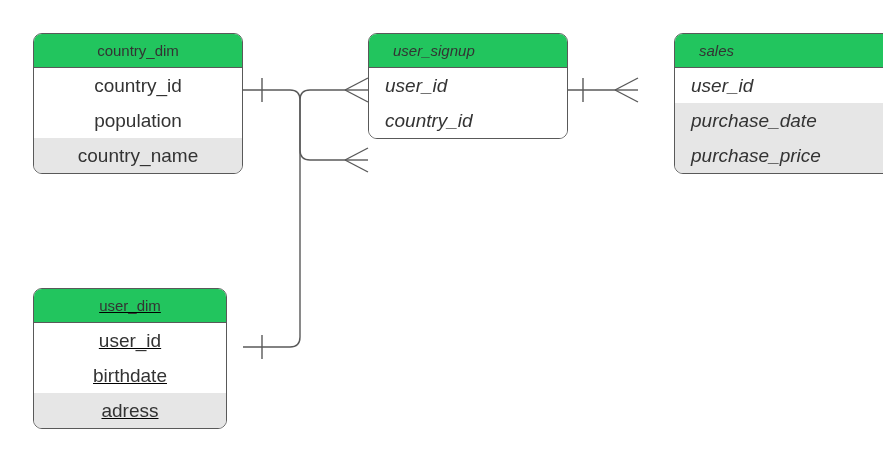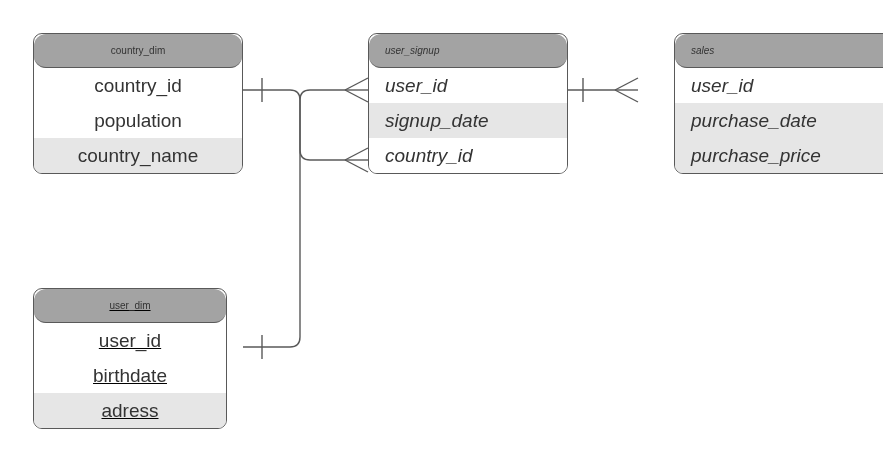--- a/index.html
+++ b/index.html
@@ -33,28 +33,27 @@
     z-index: 2;
     box-sizing: border-box;
     border: 1.4px solid #595959;
     border-radius: 9px;
     background: #ffffff;
     overflow: hidden;
   }
   .entity-title {
     height: 34px;
     line-height: 34px;
-    background: #a3a3a3;
+    background: #22c55e;
     color: #333333;
-    font-size: 10px;
+    font-size: 15px;
     border-bottom: 1.4px solid #595959;
     box-sizing: border-box;
     white-space: nowrap;
     overflow: hidden;
-    border-radius: 12px;
   }
   .attr {
     height: 35px;
     line-height: 35px;
     color: #333333;
     font-size: 19px;
     box-sizing: border-box;
     white-space: nowrap;
     overflow: hidden;
   }
@@ -68,21 +67,21 @@
     font-style: normal;
   }
   
   .entity.align-left .entity-title,
   .entity.align-left .attr {
     text-align: left;
     padding-left: 16px;
     font-style: italic;
   }
   .entity.align-left .entity-title {
-    padding-left: 16px;
+    padding-left: 24px;
   }
 </style>
 </head>
 <body>
 
 <div id="canvas">
 
   <svg id="connectors" viewBox="0 0 883 460" xmlns="http://www.w3.org/2000/svg">
 
     <g fill="none" stroke="#595959" stroke-width="1.4" stroke-linecap="butt" stroke-linejoin="round">
@@ -136,21 +135,20 @@
   <div class="entity align-center" style="left:33px; top:288px; width:194px;text-decoration:underline;">
     <div class="entity-title">user_dim</div>
     <div class="attr odd">user_id</div>
     <div class="attr odd">birthdate</div>
     <div class="attr even">adress</div>
   </div>
 
   <div class="entity align-left" style="left:368px; top:33px; width:200px;">
     <div class="entity-title">user_signup</div>
     <div class="attr odd">user_id</div>
-    <div class="attr even">signup_date</div>
     <div class="attr odd">country_id</div>
   </div>
 
   <div class="entity align-left" style="left:638px; top:33px; width:240px;margin-left:36px;">
     <div class="entity-title">sales</div>
     <div class="attr odd">user_id</div>
     <div class="attr even">purchase_date</div>
     <div class="attr even">purchase_price</div>
   </div>
 

